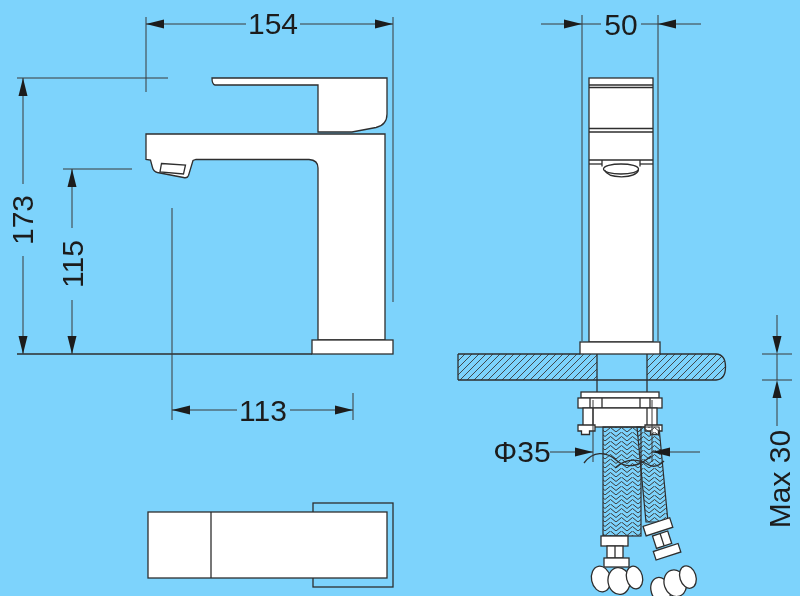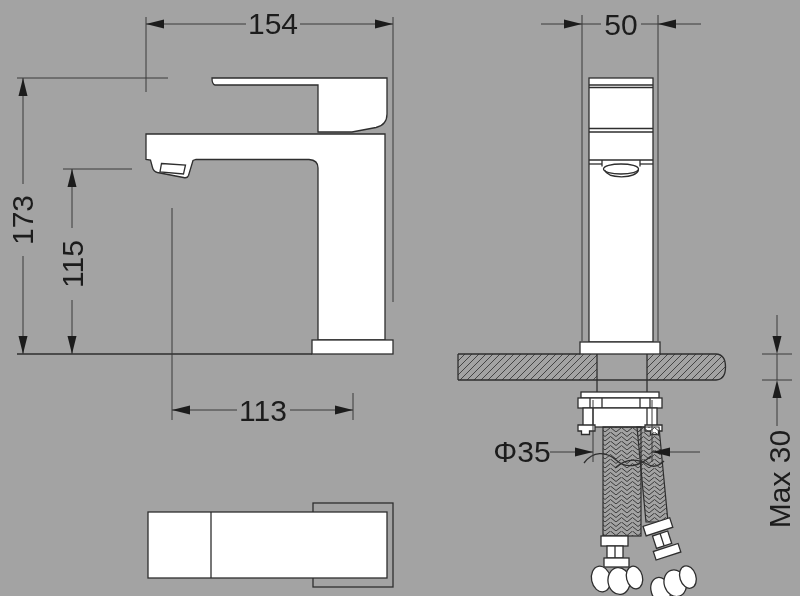--- a/index.html
+++ b/index.html
@@ -1,17 +1,17 @@
 <!DOCTYPE html>
 <html><head>
 <meta charset="utf-8">
 <style>
   html,body{margin:0;padding:0;background:#fff;}
   .canvas{
-    position:relative;width:800px;height:596px;background:#a3a3a3;
+    position:relative;width:800px;height:596px;background:#7dd3fc;
     font-family:"Liberation Sans","DejaVu Sans",sans-serif;overflow:hidden;
   }
   svg text{
     fill:#1c1c1c;font-size:30px;font-family:"Liberation Sans","DejaVu Sans",sans-serif;
   }
   .geo{stroke:#2e2e2e;stroke-width:1.3;fill:none;}
   .geo-f{stroke:#2e2e2e;stroke-width:1.3;fill:#ffffff;}
   .dim{stroke:#3a3a3a;stroke-width:1;fill:none;}
   .arr{fill:#1c1c1c;stroke:none;}
 </style>

